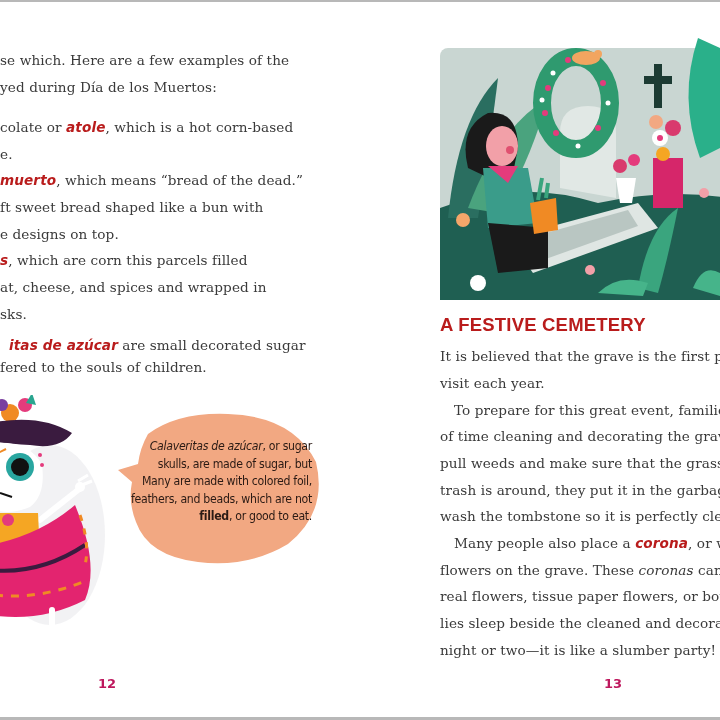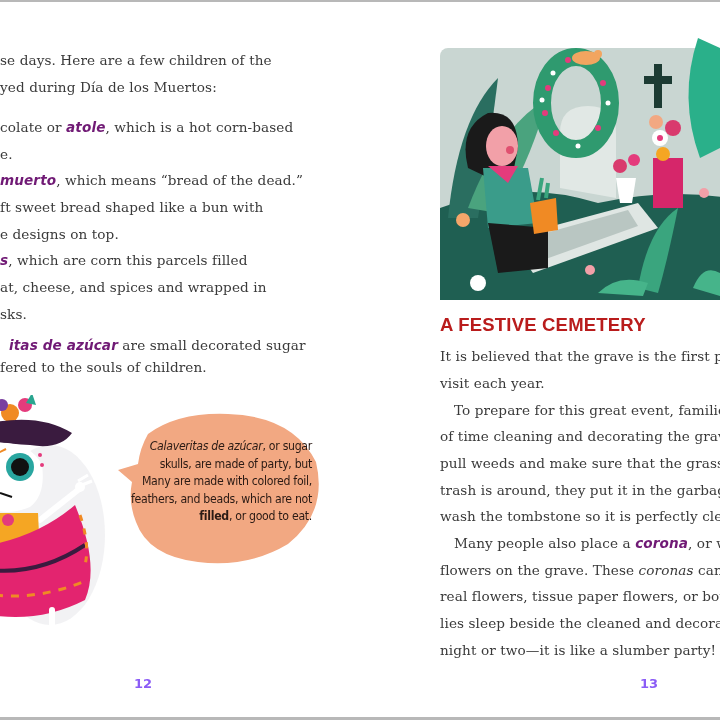--- a/index.html
+++ b/index.html
@@ -9,32 +9,32 @@
       font-family: "DejaVu Serif", serif;
       color: #3a3a3a;
     }
     .rule-top { position: absolute; left: 0; top: 0; width: 720px; height: 2px; background: #b8b8b8; }
     .rule-bottom { position: absolute; left: 0; top: 717px; width: 720px; height: 3px; background: #b8b8b8; }
 
     .text-line {
       position: absolute; white-space: nowrap;
       font-size: 13.6px; letter-spacing: 0.1px; color: #3a3a3a;
     }
-    .term { color: #701a75; font-weight: bold; font-style: italic; font-family: "DejaVu Sans", sans-serif; }
+    .term { color: #b91c1c; font-weight: bold; font-style: italic; font-family: "DejaVu Sans", sans-serif; }
     .ital { font-style: italic; margin-top: 24px; }
 
     .heading {
       position: absolute; left: 440px; top: 314px;
       font-family: Liberation Sans, sans-serif; font-weight: bold;
       font-size: 18.5px; color: #b91c1c; letter-spacing: 0.2px;
     }
     .page-num {
       position: absolute; top: 676px;
       font-family: "DejaVu Sans", sans-serif; font-weight: bold;
-      font-size: 13px; color: #8b5cf6; margin-left: 36px;
+      font-size: 13px; color: #be185d;
     }
 
     .bubble {
       position: absolute; left: 118px; top: 412px; width: 204px; height: 154px;
     }
     .bubble-text {
       position: absolute; left: 128px; top: 438px; width: 184px;
       text-align: right;
       font-family: "DejaVu Sans Condensed", "DejaVu Sans", sans-serif;
       font-size: 12.2px; line-height: 17.6px; color: #2a1a14;
@@ -43,21 +43,21 @@
     .bubble-text .b { font-weight: bold; }
 
     .illustration { position: absolute; }
   </style>
 </head>
 <body>
 
 <div class="rule-top"></div>
 
 <div id="left-text">
-    <div class="text-line" style="top: 52px; left: 0px;"><span>se days. Here are a few children of the</span></div>
+    <div class="text-line" style="top: 52px; left: 0px;"><span>se which. Here are a few examples of the</span></div>
     <div class="text-line" style="top: 79px; left: 0px;"><span>yed during Día de los Muertos:</span></div>
     <div class="text-line" style="top: 119px; left: 0px;"><span>colate or </span><span class="term">atole</span><span>, which is a hot corn-based</span></div>
     <div class="text-line" style="top: 146px; left: 0px;"><span>e.</span></div>
     <div class="text-line" style="top: 172px; left: 0px;"><span class="term">muerto</span><span>, which means “bread of the dead.”</span></div>
     <div class="text-line" style="top: 199px; left: 0px;"><span>ft sweet bread shaped like a bun with</span></div>
     <div class="text-line" style="top: 226px; left: 0px;"><span>e designs on top.</span></div>
     <div class="text-line" style="top: 252px; left: 0px;"><span class="term">s</span><span>, which are corn this parcels filled</span></div>
     <div class="text-line" style="top: 279px; left: 0px;"><span>at, cheese, and spices and wrapped in</span></div>
     <div class="text-line" style="top: 306px; left: 0px;"><span>sks.</span></div>
     <div class="text-line" style="top: 337px; left: 0px; padding-left: 9px;"><span class="term">itas de azúcar</span><span> are small decorated sugar</span></div>
@@ -96,21 +96,21 @@
 
   <path d="M52 215 L52 238" stroke="#fff" stroke-width="6" stroke-linecap="round"></path>
   <path d="M46 240 L58 240" stroke="#fff" stroke-width="4"></path>
 </svg>
 
 <svg class="bubble" viewBox="0 0 204 154">
   <path d="M30 22 Q60 0 110 2 Q175 4 198 50 Q210 100 170 132 Q130 156 80 150 Q30 144 18 110 Q10 90 14 70 L0 58 L20 52 Q22 36 30 22 Z" fill="#f2a882"></path>
 </svg>
 <div class="bubble-text" id="bubble-text">
     <div><span style="font-style: italic;">Calaveritas de azúcar</span><span>, or sugar</span></div>
-    <div><span>skulls, are made of party, but</span></div>
+    <div><span>skulls, are made of sugar, but</span></div>
     <div><span>Many are made with colored foil,</span></div>
     <div><span>feathers, and beads, which are not</span></div>
     <div><span class="b">filled</span><span>, or good to eat.</span></div>
   </div>
 
 <div class="page-num" style="left:98px">12</div>
 
 <svg class="illustration" style="left:438px;top:38px" width="282" height="262" viewBox="0 0 282 262">
   <rect x="2" y="10" width="290" height="250" rx="8" fill="#c9d6d2"></rect>
 

